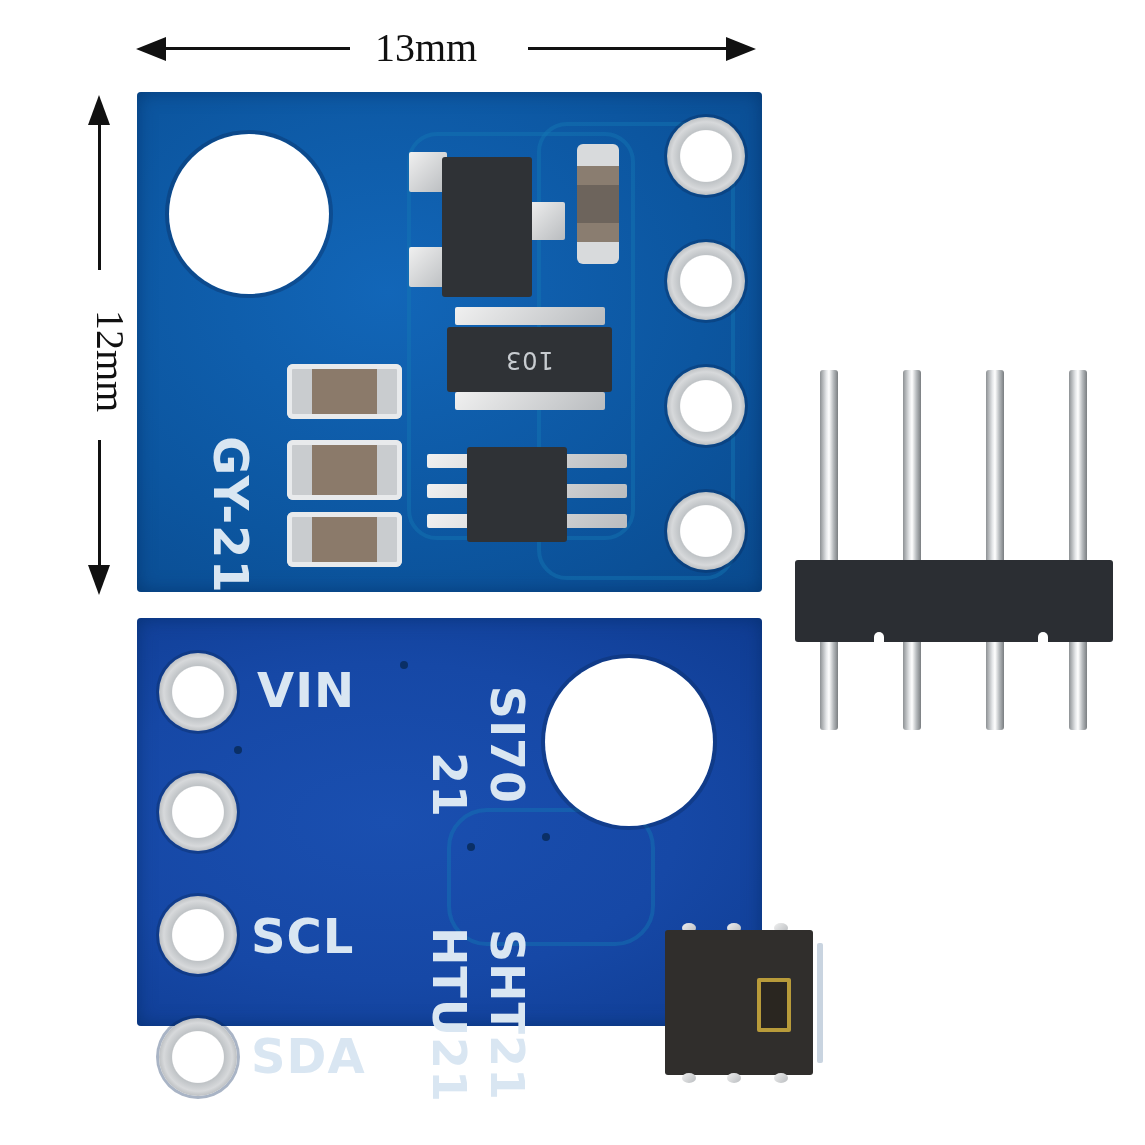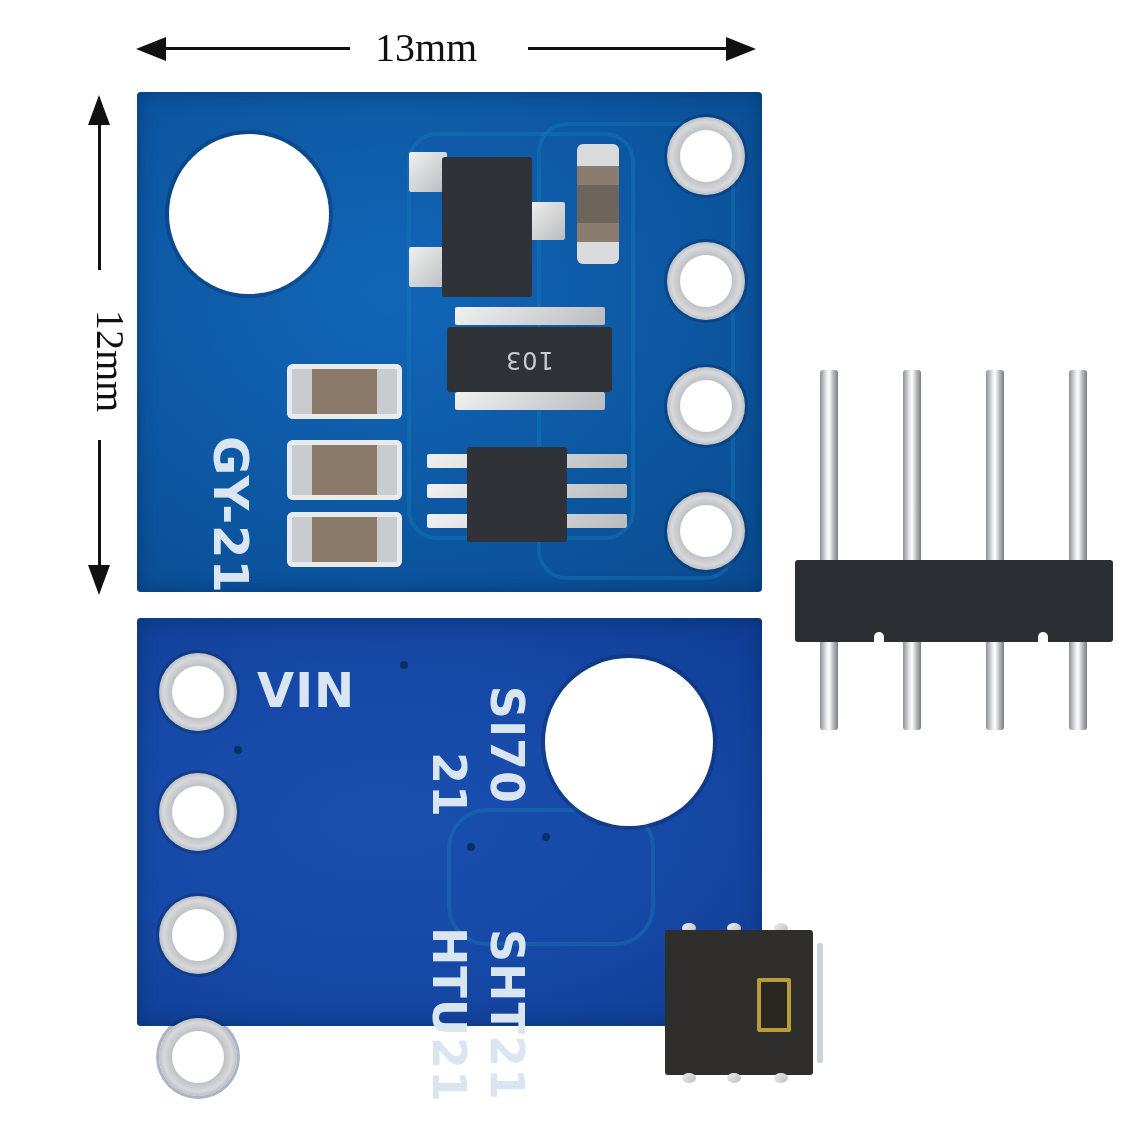--- a/index.html
+++ b/index.html
@@ -78,20 +78,22 @@
 
 <div class="abs pcb pcb-bot" style="left:137px; top:618px; width:625px; height:408px;">
   <div class="abs trace" style="left:310px; top:190px; width:200px; height:130px; border-radius:40px;"></div>
 
   <div class="abs pad-ring" style="left:22px; top:35px; width:78px; height:78px;"></div>
   <div class="abs pad-ring" style="left:22px; top:155px; width:78px; height:78px;"></div>
   <div class="abs pad-ring" style="left:22px; top:278px; width:78px; height:78px;"></div>
   <div class="abs pad-ring" style="left:22px; top:400px; width:78px; height:78px;"></div>
 
   <div class="abs silk" style="left:120px; top:44px; font-size:48px;">VIN</div>
+  <div class="abs silk" style="left:114px; top:290px; font-size:48px;">SCL</div>
+  <div class="abs silk" style="left:114px; top:410px; font-size:48px;">SDA</div>
 
   <div class="abs silk" style="left:290px; top:100px; font-size:46px; transform:rotate(90deg); transform-origin:center; width:160px; text-align:center;">SI70</div>
   <div class="abs silk" style="left:232px; top:140px; font-size:46px; transform:rotate(90deg); transform-origin:center; width:160px; text-align:center;">21</div>
   <div class="abs silk" style="left:270px; top:370px; font-size:46px; transform:rotate(90deg); transform-origin:center; width:200px; text-align:center;">SHT21</div>
   <div class="abs silk" style="left:212px; top:370px; font-size:46px; transform:rotate(90deg); transform-origin:center; width:200px; text-align:center;">HTU21</div>
 
   <div class="abs big-pad" style="left:408px; top:40px; width:168px; height:168px;"></div>
 
   <div class="abs via" style="left:263px; top:43px;"></div>
   <div class="abs via" style="left:97px; top:128px;"></div>

